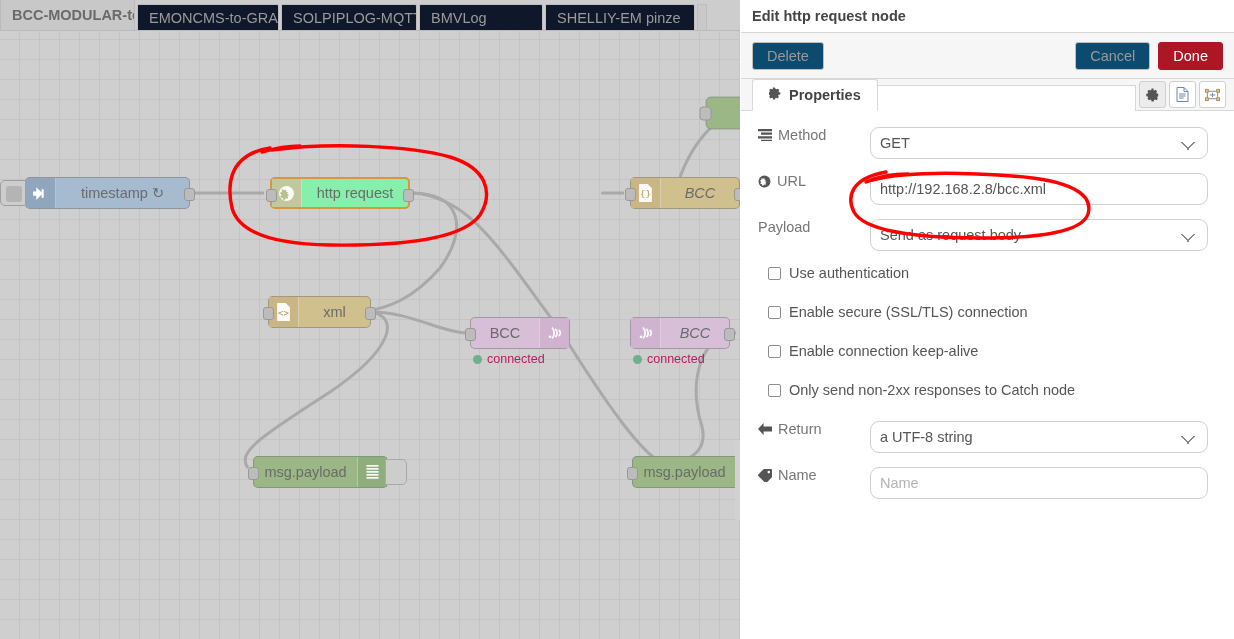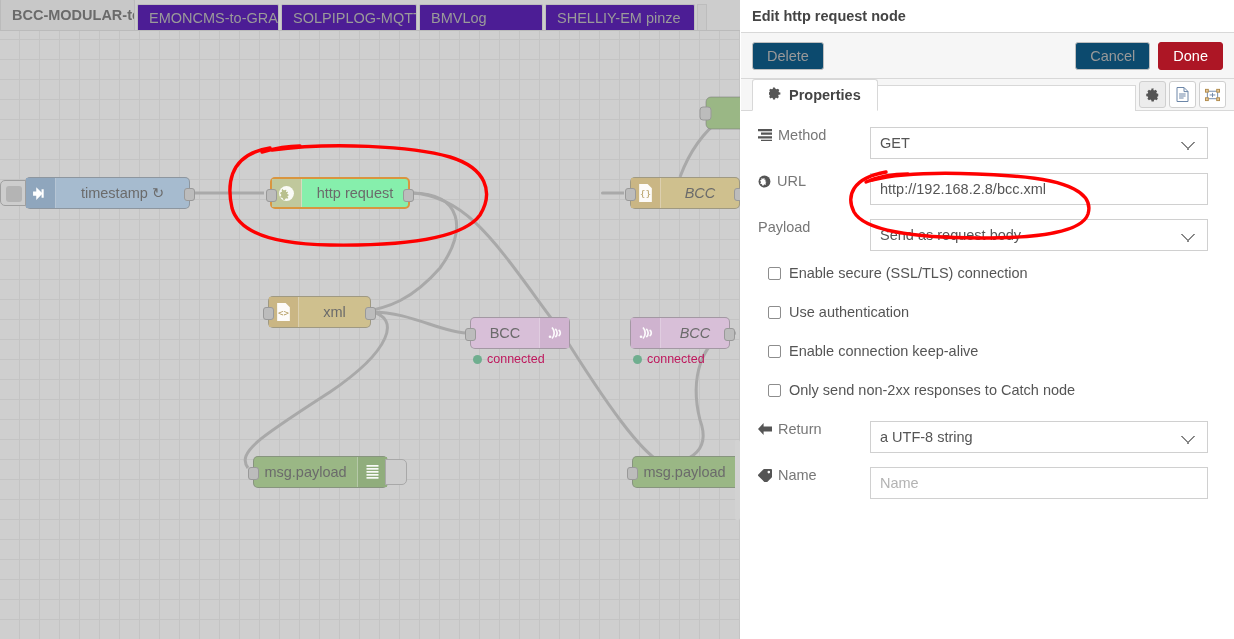--- a/index.html
+++ b/index.html
@@ -28,21 +28,21 @@
   }
   
   #tabbar {
     position: absolute; left: 0; top: 0; width: 740px; height: 31px;
     background: #cdcdcd; display: flex; align-items: flex-end;
     z-index: 6; border-bottom: 1px solid #bbb;
   }
   .ftab {
     height: 26px; line-height: 26px; margin-right: 2px;
     padding: 0 11px; font-size: 14.5px; color: #9a9a9a;
-    background: #4c1d95; border: 1px solid #bdbdbd; border-bottom: none;
+    background: #0f172a; border: 1px solid #bdbdbd; border-bottom: none;
     white-space: nowrap; overflow: hidden;
     border-radius: 2px 2px 0 0;
   }
   .ftab.active {
     height: 31px; line-height: 30px; background: #c8c8c8;
     color: #6a6a6a; font-weight: bold; border-color: #bbb;
   }
   #tabbar .tab-end {
     width: 10px; height: 26px; background: #c9c9c9;
     border: 1px solid #bdbdbd; border-bottom: none;
@@ -148,21 +148,21 @@
   .flabel {
     width: 112px; flex: 0 0 112px; font-size: 14.5px; color: #777;
     display: flex; align-items: center; gap: 6px; white-space: nowrap;
   }
   .flabel .li { color: #555; display: inline-flex; }
   .fctrl { flex: 1 1 auto; position: relative; }
   select.f, input.f {
     width: 100%; height: 32px; font-size: 14.5px;
     font-family: "Liberation Sans", sans-serif;
     padding: 0 9px; color: #555;
-    border: 1px solid #d0d0d0; border-radius: 0; background: #fff;
+    border: 1px solid #d0d0d0; border-radius: 9px; background: #fff;
     -webkit-appearance: none; appearance: none;
   }
   select.f {
     padding-right: 28px;
     background-image:
       linear-gradient(45deg, transparent 49%, #888 50%, #888 58%, transparent 59%),
       linear-gradient(-45deg, transparent 49%, #888 50%, #888 58%, transparent 59%);
     background-size: 8px 8px, 8px 8px;
     background-position: calc(100% - 18px) 14px, calc(100% - 12px) 14px;
     background-repeat: no-repeat;
@@ -406,25 +406,25 @@
           <span>Payload</span>
         </div>
         <div class="fctrl">
           <select class="f" id="sel-payload"><option value="Ignore">Ignore</option><option value="Append to query-string parameters">Append to query-string parameters</option><option value="Send as request body" selected="">Send as request body</option></select>
         </div>
       </div>
 
       <div id="checks">
           <div class="crow">
             <div class="cbox"></div>
-            <span class="clabel">Enable secure (SSL/TLS) connection</span>
+            <span class="clabel">Use authentication</span>
           </div>
           <div class="crow">
             <div class="cbox"></div>
-            <span class="clabel">Use authentication</span>
+            <span class="clabel">Enable secure (SSL/TLS) connection</span>
           </div>
           <div class="crow">
             <div class="cbox"></div>
             <span class="clabel">Enable connection keep-alive</span>
           </div>
           <div class="crow">
             <div class="cbox"></div>
             <span class="clabel">Only send non-2xx responses to Catch node</span>
           </div>
         </div>

